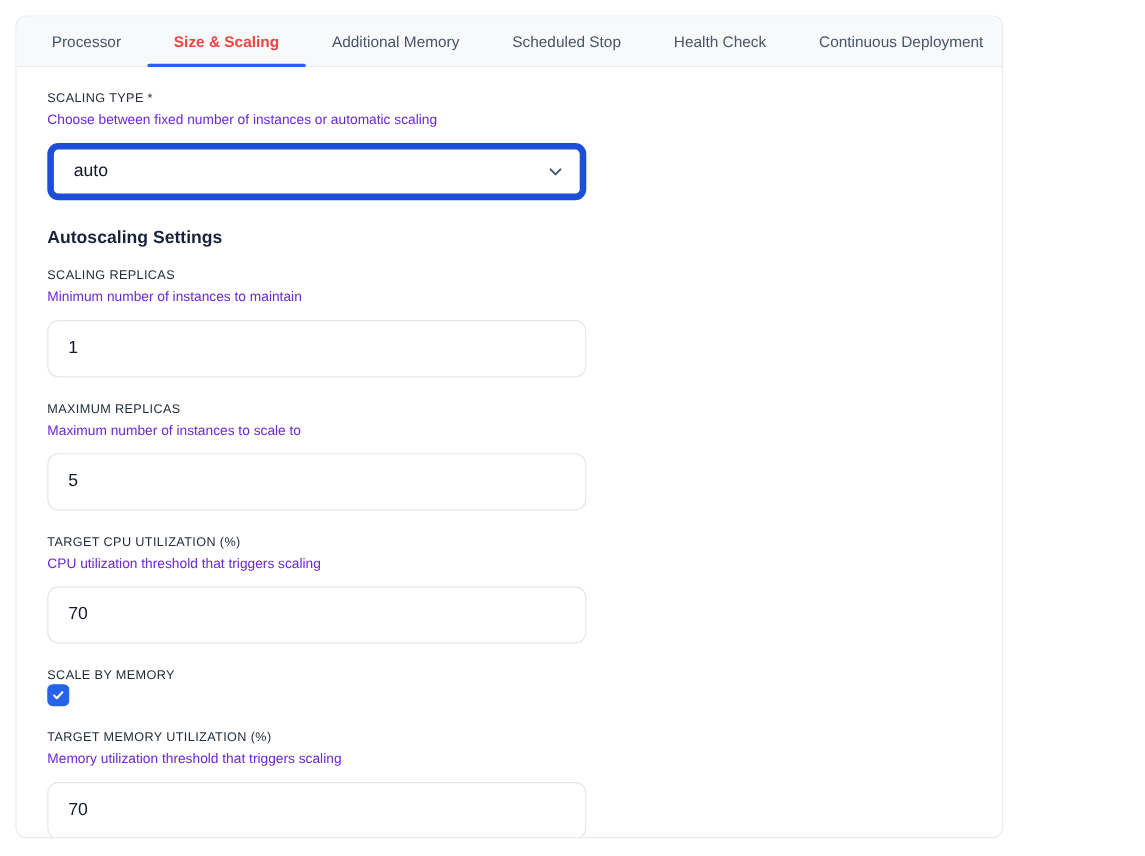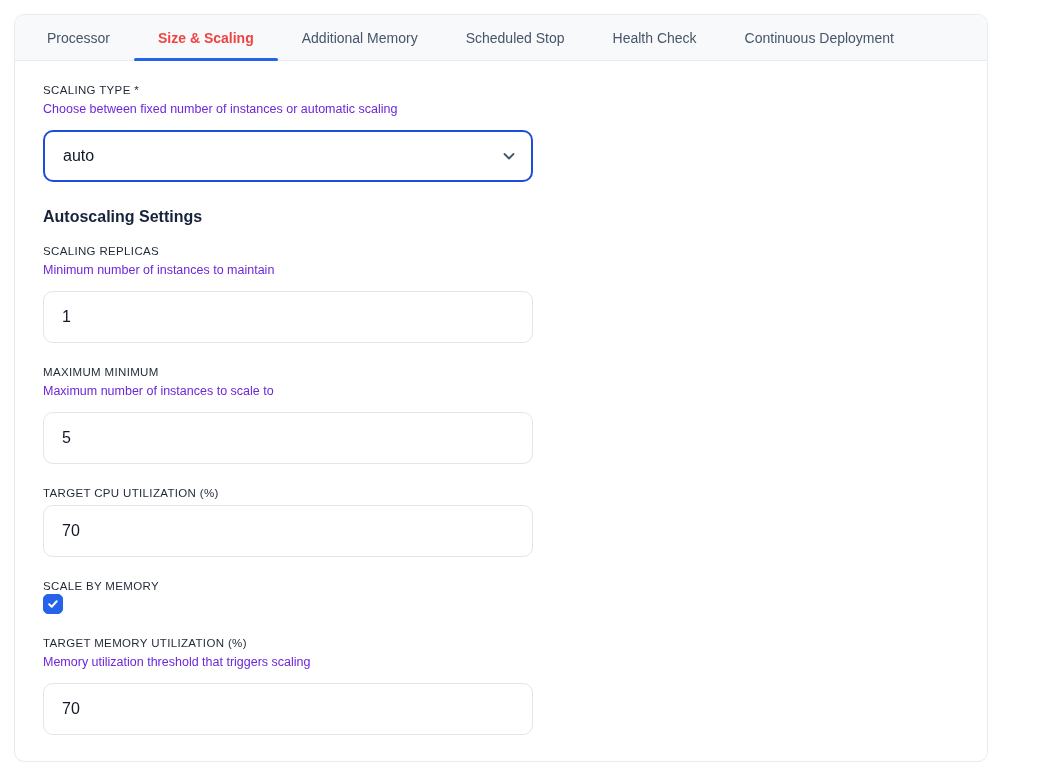--- a/index.html
+++ b/index.html
@@ -5,21 +5,21 @@
   * { margin: 0; padding: 0; box-sizing: border-box; }
   html, body {
     width: 1041px; height: 778px;
     background: #ffffff;
     font-family: "Liberation Sans", sans-serif;
     -webkit-font-smoothing: antialiased;
   }
   .card {
     position: absolute;
     left: 14px; top: 14px;
-    width: 974px; height: 748px;
+    width: 898px; height: 748px;
     background: #ffffff;
     border: 1px solid #e8eaee;
     border-radius: 10px;
     overflow: hidden;
   }
   
   .tabbar {
     display: flex;
     align-items: stretch;
     height: 46px;
@@ -78,21 +78,21 @@
     font-size: 16px;
     color: #111827;
     padding: 0 18px;
     outline: none;
     display: block;
   }
   .select-box {
     position: relative;
     width: 490px;
     height: 52px;
-    border: 2px solid #1d4ed8;
+    border: 6px solid #1d4ed8;
     border-radius: 10px;
     background: #ffffff;
     display: flex;
     align-items: center;
     padding: 0 18px;
     font-size: 16px;
     color: #111827;
     cursor: pointer;
   }
   .select-box .chevron {
@@ -156,27 +156,28 @@
 
     <div class="section-heading">Autoscaling Settings</div>
 
     <div class="group">
       <div class="field-label">SCALING REPLICAS</div>
       <div class="field-help">Minimum number of instances to maintain</div>
       <input class="control" type="text" value="1" style="">
     </div>
 
     <div class="group">
-      <div class="field-label">MAXIMUM MINIMUM</div>
+      <div class="field-label">MAXIMUM REPLICAS</div>
       <div class="field-help">Maximum number of instances to scale to</div>
       <input class="control" type="text" value="5" style="">
     </div>
 
     <div class="group">
       <div class="field-label">TARGET CPU UTILIZATION (%)</div>
+      <div class="field-help">CPU utilization threshold that triggers scaling</div>
       <input class="control" type="text" value="70" style="">
     </div>
 
     <div class="checkbox-group">
       <div class="field-label">SCALE BY MEMORY</div>
       <div class="checkbox" role="checkbox" aria-checked="true">
         <span>
           <svg width="12" height="12" viewBox="0 0 12 12" fill="none">
             <path d="M2.2 6.2l2.5 2.5 5-5.4" stroke="#ffffff" stroke-width="2" stroke-linecap="round" stroke-linejoin="round"></path>
           </svg>

